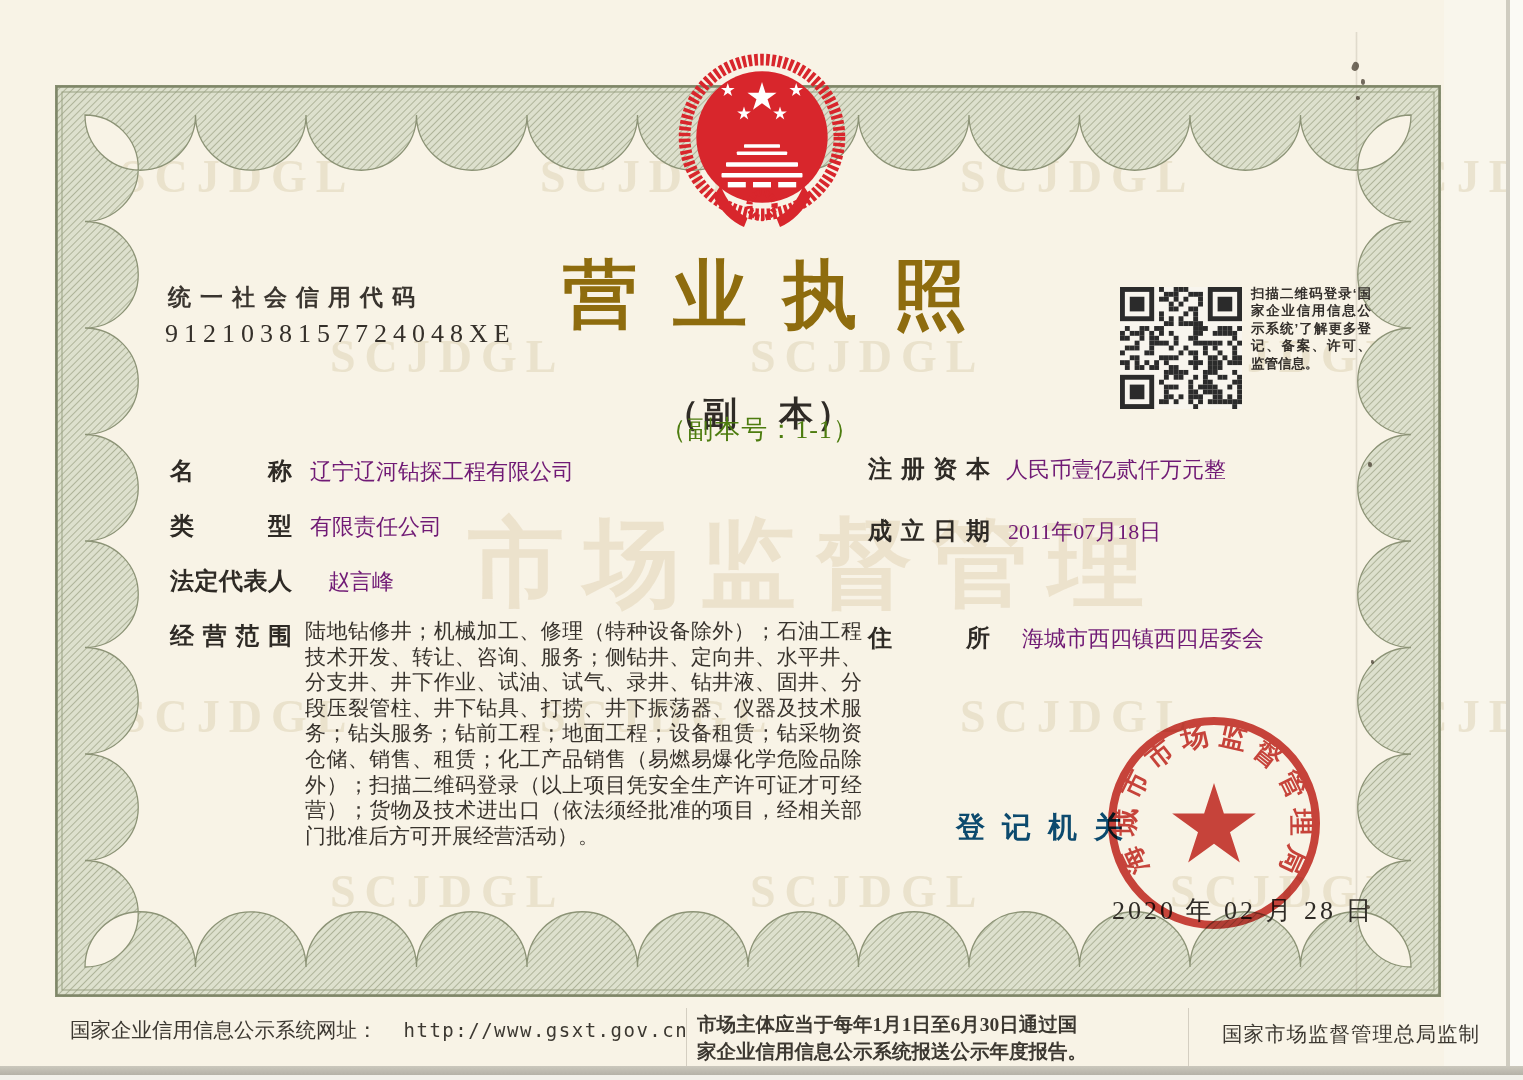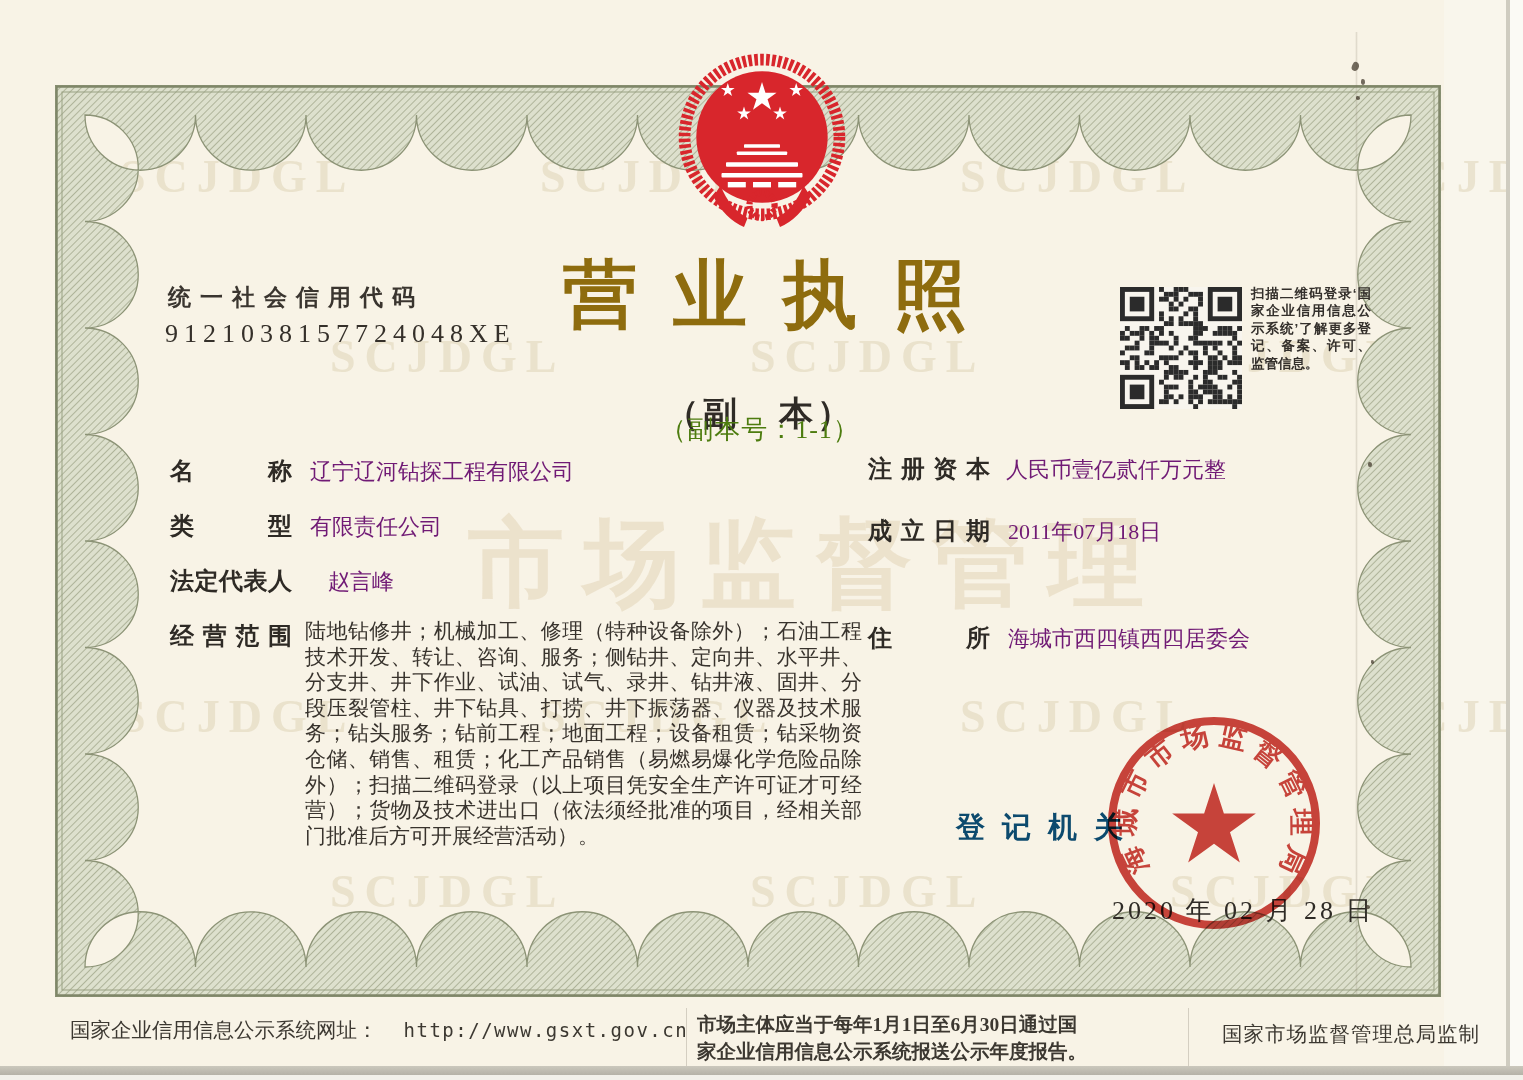--- a/index.html
+++ b/index.html
@@ -364,21 +364,21 @@
   <div class="abs frow" style="left:868px;top:453px;">
     <span class="flabel">注册资本</span>
     <span class="fvalue" style="margin-left:12px;">人民币壹亿贰仟万元整</span>
   </div>
   <div class="abs frow" style="left:868px;top:515px;">
     <span class="flabel">成立日期</span>
     <span class="fvalue" style="margin-left:14px;">2011年07月18日</span>
   </div>
   <div class="abs frow" style="left:868px;top:622px;">
     <span class="flabel">住所</span>
-    <span class="fvalue" style="margin-left:14px;">海城市西四镇西四居委会</span>
+    <span class="fvalue" style="margin-left:28px;">海城市西四镇西四居委会</span>
   </div>
 
   <div class="abs registrar">登记机关</div>
   <div class="abs issue-date">2020 年 02 月 28 日</div>
 
   <svg id="seal-svg" class="abs" viewBox="0 0 236 236">
     <circle cx="118" cy="118" r="102" fill="none" stroke="#c8362f" stroke-width="8"></circle>
     <polygon id="seal-star" fill="#c8362f" points="118.00,78.00 127.88,108.40 159.85,108.40 133.99,127.19 143.86,157.60 118.00,138.81 92.14,157.60 102.01,127.19 76.15,108.40 108.12,108.40"></polygon>
     <g id="seal-text-g" font-family="'Liberation Sans','DejaVu Sans',sans-serif" font-weight="bold" font-size="27" fill="#c8362f">
         <text x="46.40168482410465" y="151.38684267751523" text-anchor="middle" transform="rotate(-115 46.40168482410465 151.38684267751523)">海</text>

